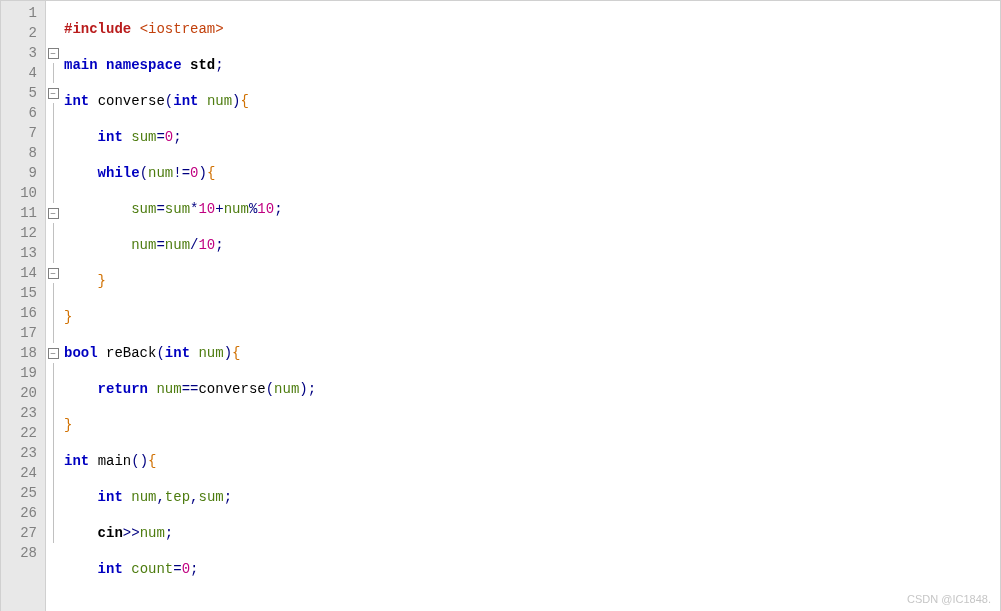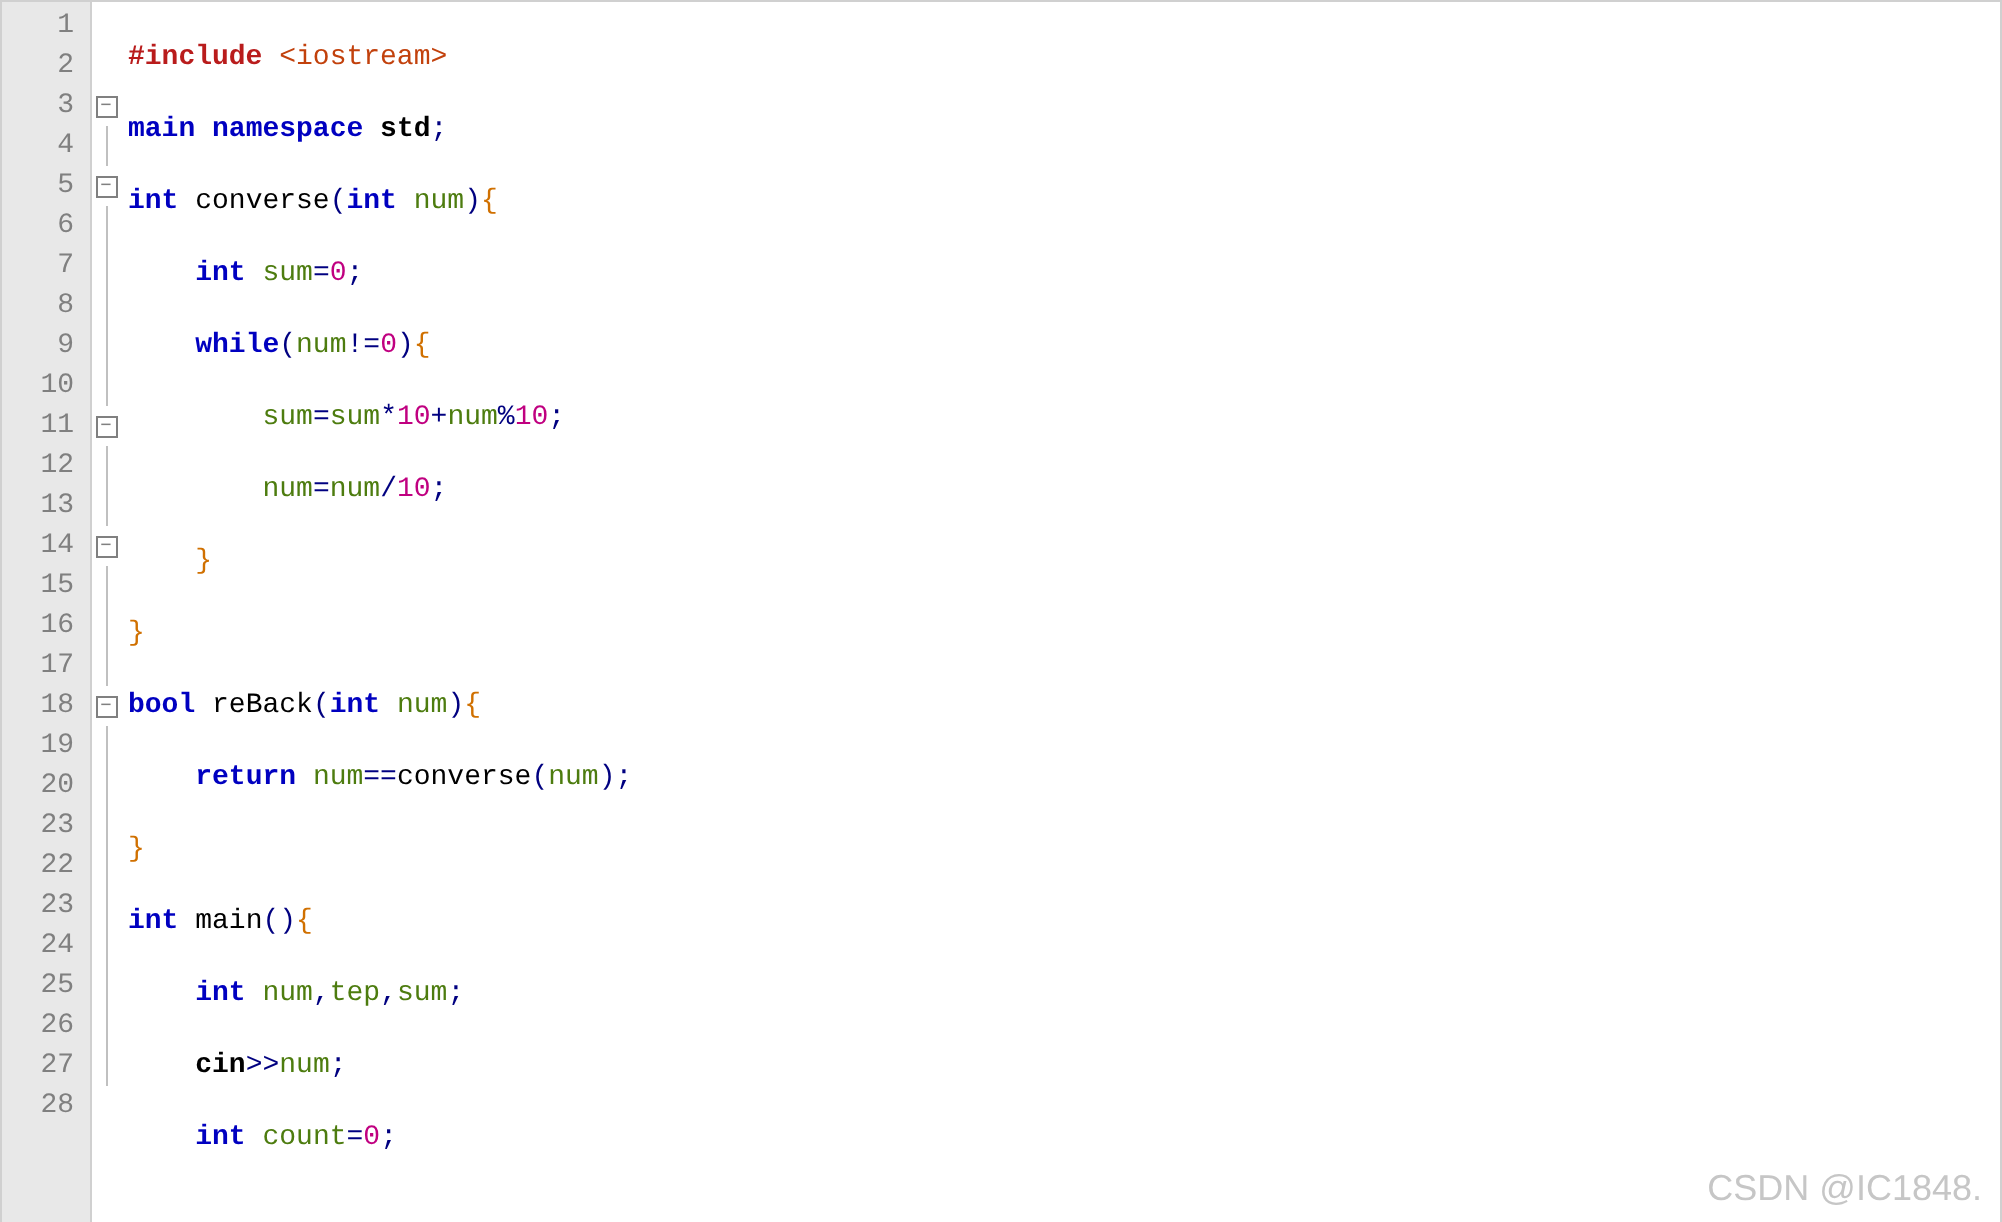--- a/index.html
+++ b/index.html
@@ -82,21 +82,21 @@
   .func  { color: #000000; }
   .br    { color: #d07000; }                          
   .par   { color: #000080; }                          
   .std   { color: #000000; font-weight: bold; }
   .io    { color: #000000; font-weight: bold; }
   .watermark {
     position: absolute;
     right: 10px;
     bottom: 6px;
     color: #c6c6c6;
-    font-size: 18px;
+    font-size: 11px;
     font-family: Arial, sans-serif;
   }
 </style>
 </head>
 <body>
 
 <div class="editor">
 
   <div class="gutter">
     <div>1</div>

